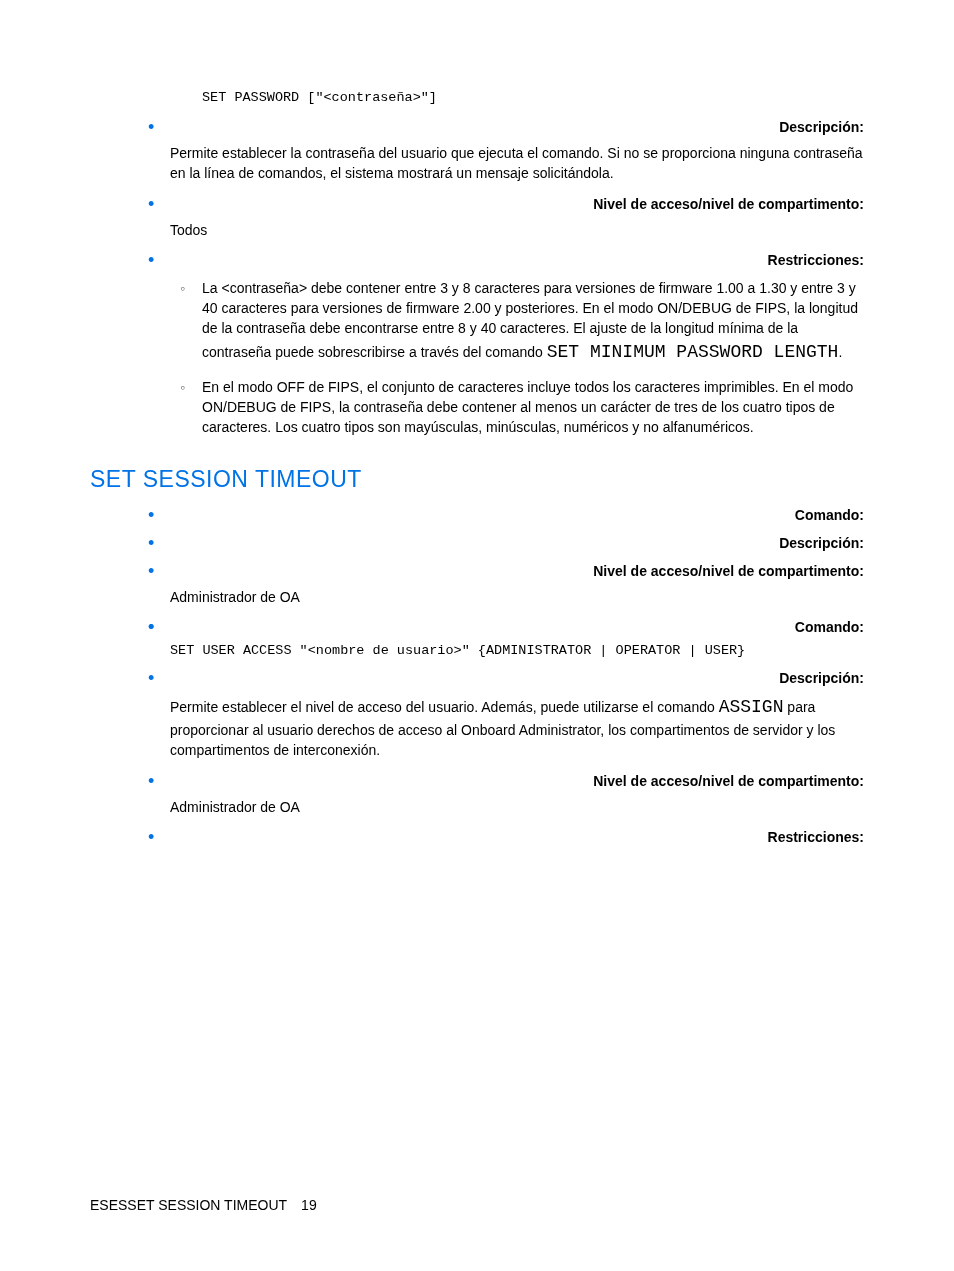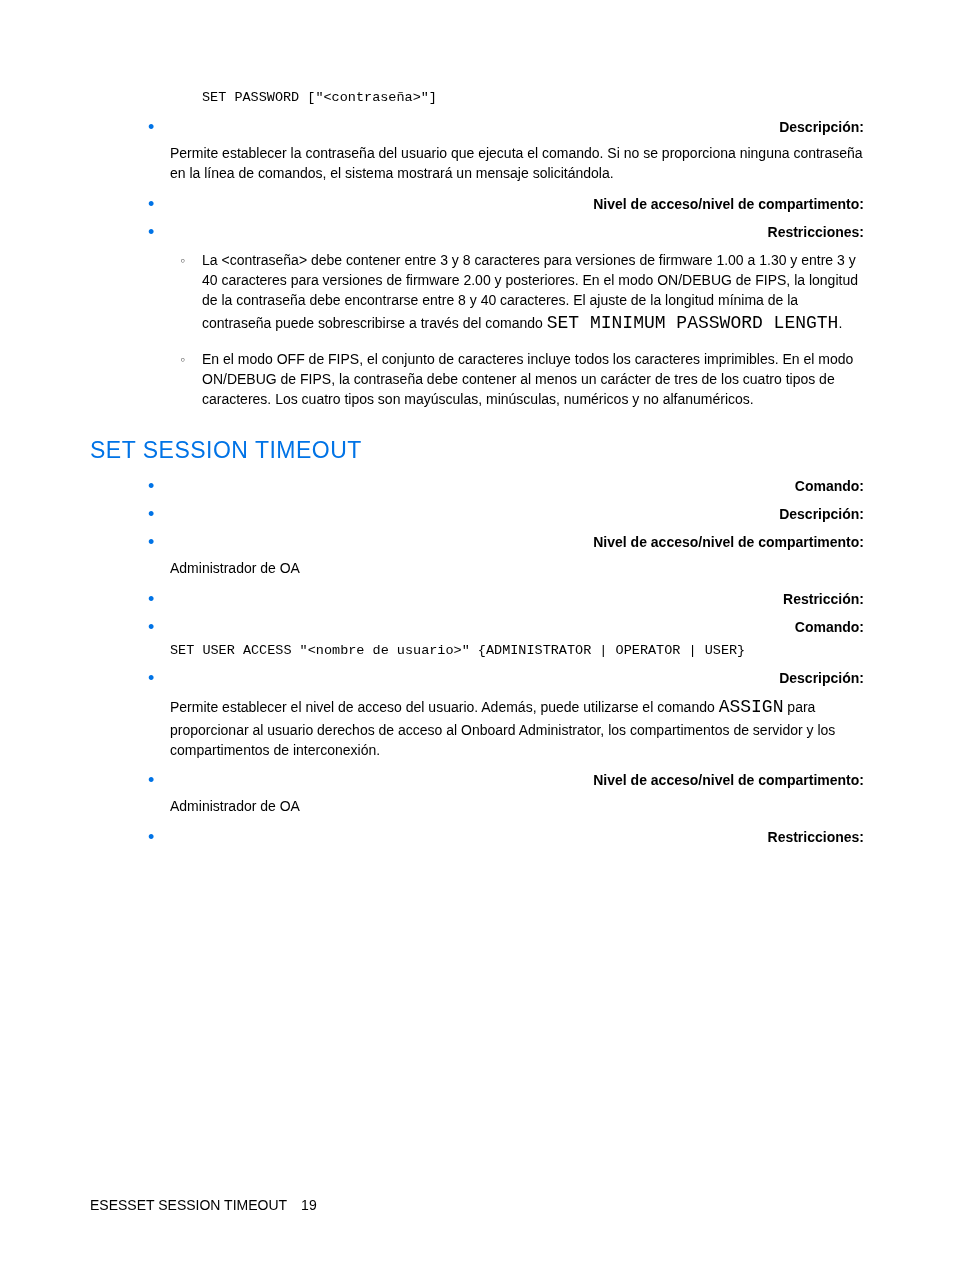--- a/index.html
+++ b/index.html
@@ -69,20 +69,21 @@
 
 <div>
   <div class="code initial-code">SET PASSWORD ["&lt;contraseña&gt;"]</div>
   <ul class="outer">
     <li>
       <div class="label">Descripción:</div>
       <div class="body-text indent-block">Permite establecer la contraseña del usuario que ejecuta el comando. Si no se proporciona ninguna contraseña en la línea de comandos, el sistema mostrará un mensaje solicitándola.</div>
     </li>
     <li>
       <div class="label">Nivel de acceso/nivel de compartimento:</div>
+      <div class="body-text indent-block">Todos</div>
     </li>
     <li>
       <div class="label">Restricciones:</div>
       <ul class="inner">
         <li class="body-text">
           <span>La &lt;contraseña&gt; debe contener entre 3 y 8 caracteres para versiones de firmware 1.00 a 1.30 y entre 3 y 40 caracteres para versiones de firmware 2.00 y posteriores. En el modo ON/DEBUG de FIPS, la longitud de la contraseña debe encontrarse entre 8 y 40 caracteres. El ajuste de la longitud mínima de la contraseña puede sobrescribirse a través del comando </span><span class="code-inline">SET MINIMUM PASSWORD LENGTH</span><span>.</span>
         </li>
         <li class="body-text">En el modo OFF de FIPS, el conjunto de caracteres incluye todos los caracteres imprimibles. En el modo ON/DEBUG de FIPS, la contraseña debe contener al menos un carácter de tres de los cuatro tipos de caracteres. Los cuatro tipos son mayúsculas, minúsculas, numéricos y no alfanuméricos.</li>
       </ul>
     </li>
@@ -96,21 +97,20 @@
       <div class="label">Comando:</div>
     </li>
     <li>
       <div class="label">Descripción:</div>
     </li>
     <li>
       <div class="label">Nivel de acceso/nivel de compartimento:</div>
       <div class="body-text indent-block">Administrador de OA</div>
     </li>
     <li>
-      <div class="label">Restricción:</div>
     </li>
   </ul>
 </div>
 
 <div>
   <ul class="outer">
     <li>
       <div class="label">Comando:</div>
       <div class="code indent-block">SET USER ACCESS "&lt;nombre de usuario&gt;" {ADMINISTRATOR | OPERATOR | USER}</div>
     </li>

